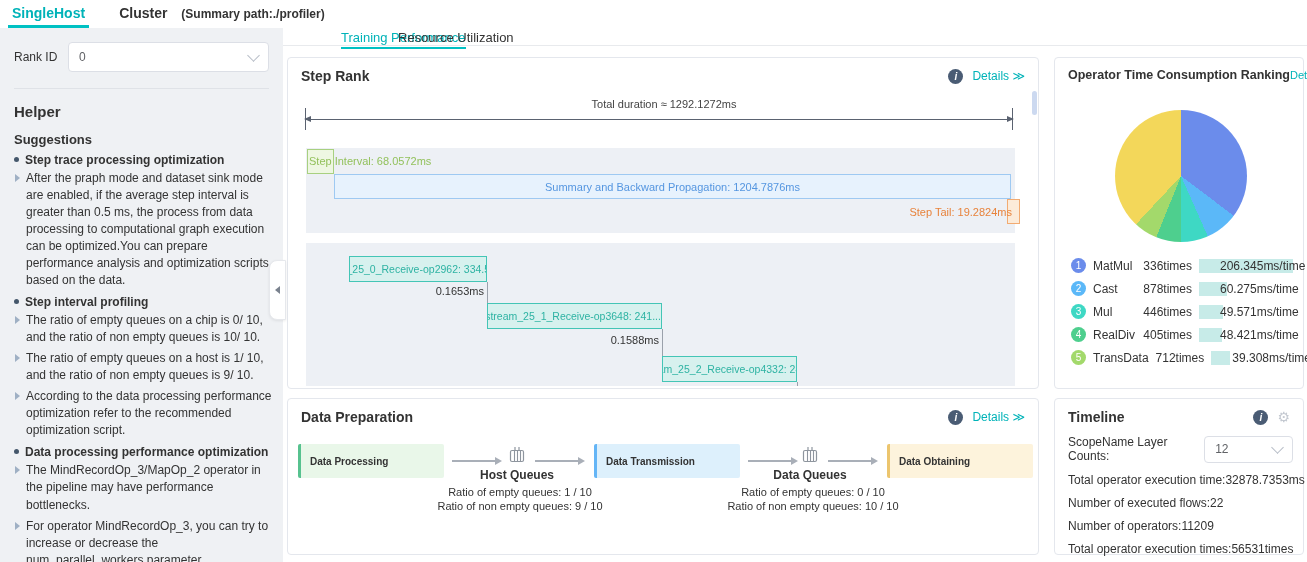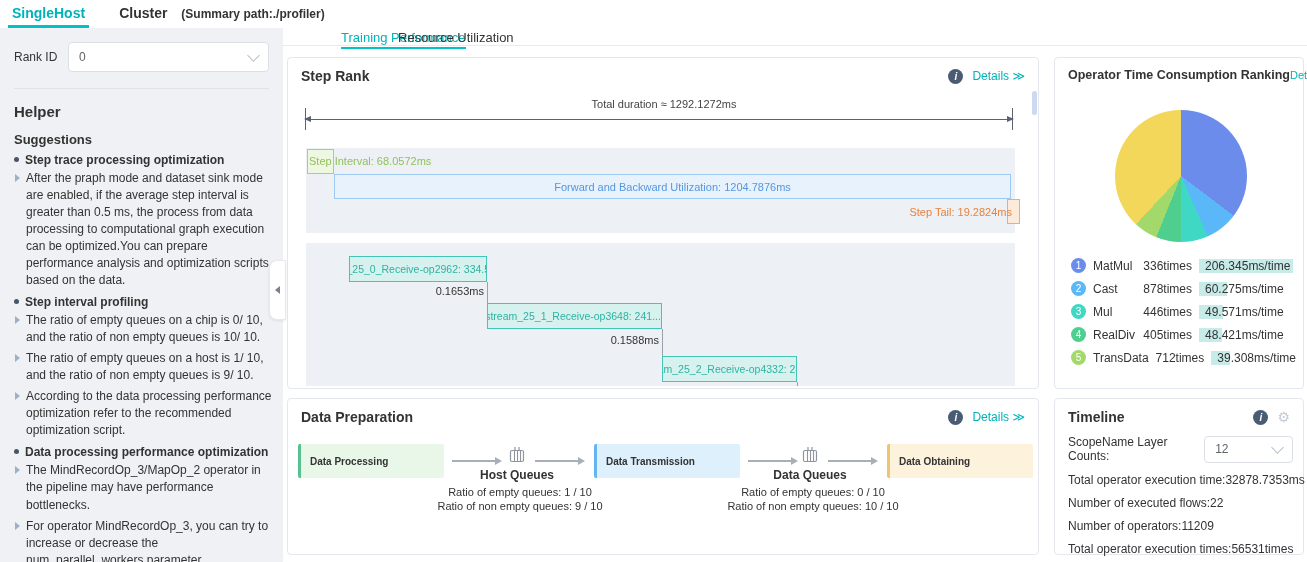--- a/index.html
+++ b/index.html
@@ -85,21 +85,21 @@
   .st-scroll{left:744px;top:33px;width:5px;height:24px;background:#ccd9f0;border-radius:3px;}
   
   #operator-panel{left:1054px;top:57px;width:250px;height:332px;}
   .pie{position:absolute;left:60px;top:52px;width:132px;height:132px;border-radius:50%;}
   .legend{position:absolute;left:16px;top:196px;right:10px;}
   .legend-row{display:grid;grid-template-columns:15px 1fr auto 94px;align-items:center;height:23px;column-gap:7px;}
   .legend-num{width:15px;height:15px;border-radius:50%;color:#fff;font-size:10px;display:flex;
               align-items:center;justify-content:center;}
   .legend-name{font-size:12px;color:#333;}
   .legend-count{font-size:12px;color:#333;text-align:right;}
-  .legend-avg{font-size:12px;color:#333;padding-left:6px;}
+  .legend-avg{font-size:12px;color:#333;padding-left:21px;}
   
   #data-prep{left:287px;top:398px;width:752px;height:157px;}
   .stage{position:absolute;top:45px;height:34px;border-radius:2px;box-sizing:border-box;
          display:flex;align-items:center;font-size:10px;font-weight:bold;color:#333;padding-left:9px;}
   .stage1{left:10px;width:146px;}
   .stage2{left:306px;width:146px;}
   .stage3{left:599px;width:146px;}
   .flow-arrow{position:absolute;top:61px;height:2px;background:#a9afb8;}
   .flow-arrow::after{content:"";position:absolute;right:-6px;top:-3px;width:0;height:0;
         border-left:7px solid #a9afb8;border-top:4px solid transparent;border-bottom:4px solid transparent;}
@@ -179,21 +179,21 @@
   <div class="st-abs duration-label">Total duration ≈ 1292.1272ms</div>
   <div class="st-abs dur-line"></div>
   <div class="st-abs dur-tick" style="left:17px;"></div>
   <div class="st-abs dur-tick" style="left:724px;"></div>
   <div class="st-abs dur-ah left"></div>
   <div class="st-abs dur-ah right"></div>
 
   <div class="st-abs band band1"></div>
   <div class="st-abs si-box"></div>
   <div class="st-abs si-label">Step Interval: 68.0572ms</div>
-  <div class="st-abs fb-bar">Forward and Backward Utilization: 1204.7876ms</div>
+  <div class="st-abs fb-bar">Summary and Backward Propagation: 1204.7876ms</div>
   <div class="st-abs tail-box"></div>
   <div class="st-abs tail-label">Step Tail: 19.2824ms</div>
 
   <div class="st-abs band band2"></div>
   <div class="st-abs stream-box sb1">stream_25_0_Receive-op2962: 334.5943ms</div>
   <div class="st-abs conn c1"></div>
   <div class="st-abs gap-label g1">0.1653ms</div>
   <div class="st-abs stream-box sb2">stream_25_1_Receive-op3648: 241....</div>
   <div class="st-abs conn c2"></div>
   <div class="st-abs gap-label g2">0.1588ms</div>

